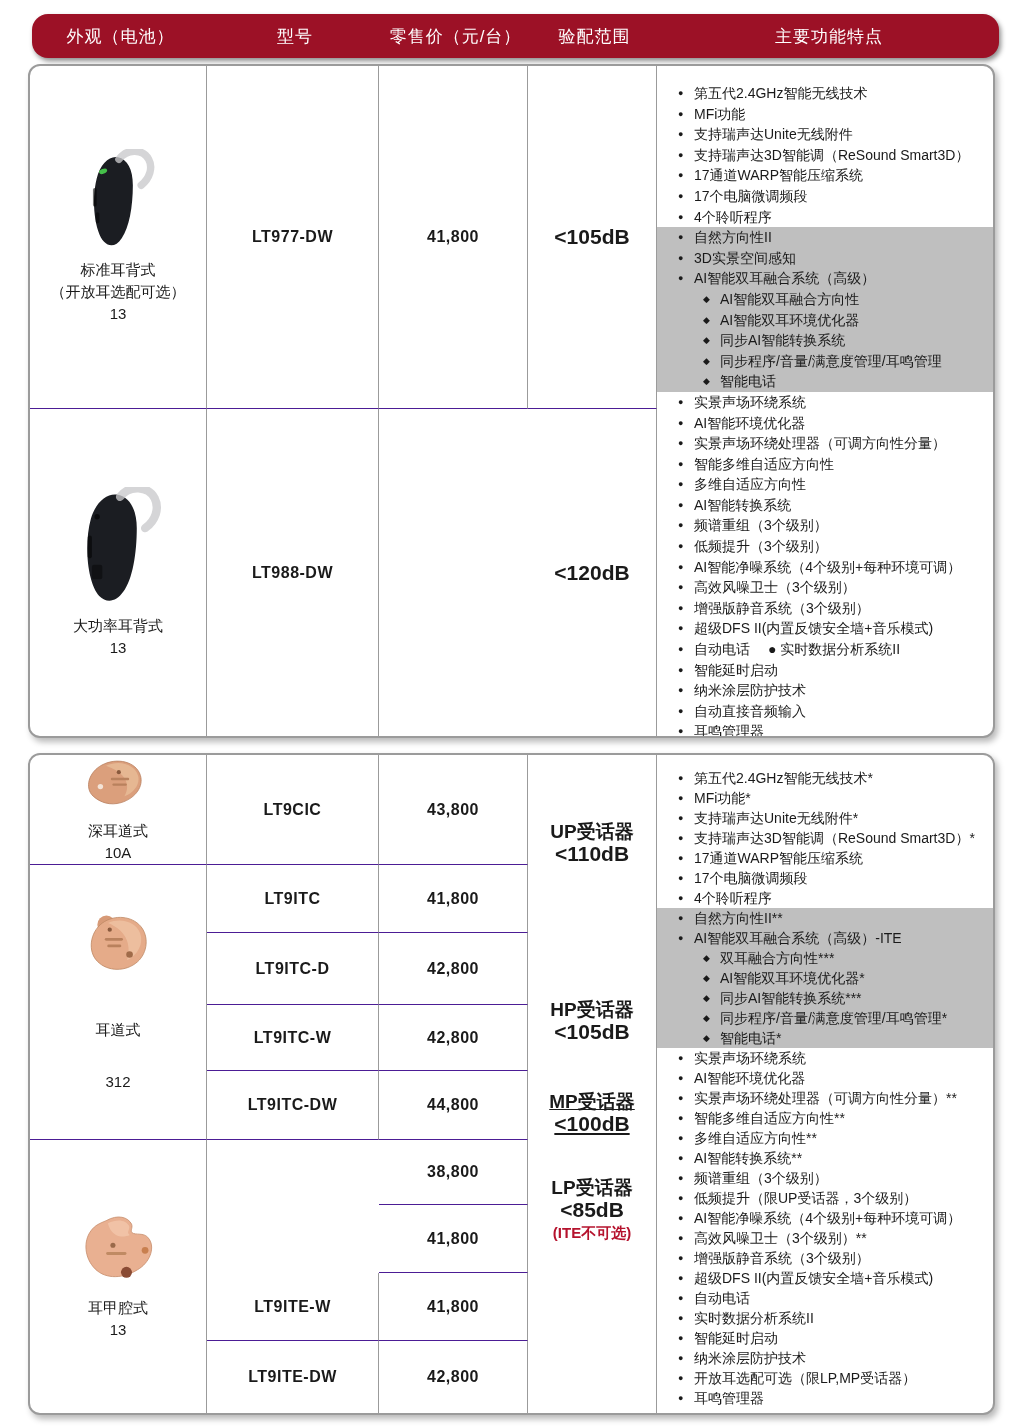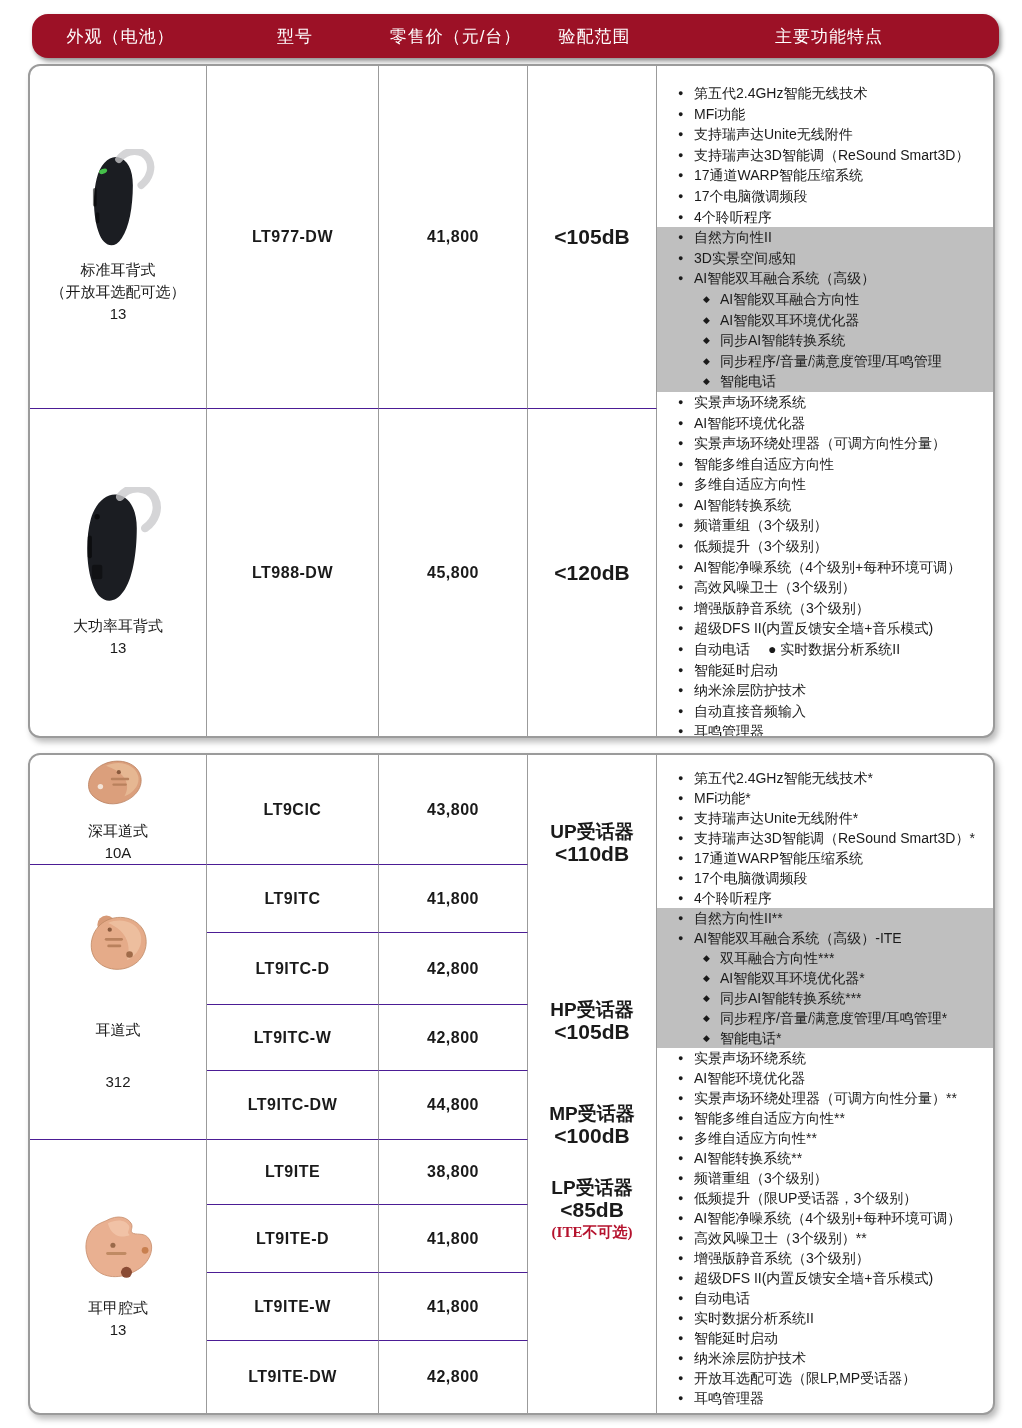--- a/index.html
+++ b/index.html
@@ -70,21 +70,20 @@
       <path d="M28,104 C17,92 13,56 20,30 C25,13 36,5 46,7 C57,9 64,21 64,39 C64,63 60,88 51,100 C44,110 35,111 28,104 Z" fill="#1b1d22"></path>
       <path d="M48,9 C57,-3 75,-1 81,10 C86,20 82,32 72,39" fill="none" stroke="#c9c9cc" stroke-width="8" stroke-linecap="round" opacity="0.78"></path>
       <circle cx="26" cy="28" r="2.6" fill="#000" opacity=".6"></circle>
       <rect x="17" y="46" width="4" height="22" rx="2" fill="#000" opacity=".55"></rect>
       <rect x="21" y="74" width="10" height="14" rx="2" fill="#000" opacity=".4"></rect>
     </svg>
     <div class="style-label">大功率耳背式</div>
     <div class="style-label">13</div>
   </div>
   <div class="cell br model" style="grid-column:2;grid-row:2;">LT988-DW</div>
-  <div class="cell br price" style="grid-column:3;grid-row:2;">45,800</div>
   <div class="cell br range-val" style="grid-column:4;grid-row:2;">&lt;120dB</div>
 
   <div class="cell feat-cell" style="grid-column:5;grid-row:1 / span 2;">
     <div class="feat-list">
         <div class="feat"><span class="mk">●</span><span>第五代2.4GHz智能无线技术</span></div>
         <div class="feat"><span class="mk">●</span><span>MFi功能</span></div>
         <div class="feat"><span class="mk">●</span><span>支持瑞声达Unite无线附件</span></div>
         <div class="feat"><span class="mk">●</span><span>支持瑞声达3D智能调（ReSound Smart3D）</span></div>
         <div class="feat"><span class="mk">●</span><span>17通道WARP智能压缩系统</span></div>
         <div class="feat"><span class="mk">●</span><span>17个电脑微调频段</span></div>
@@ -161,46 +160,44 @@
   <div class="cell br bb model" style="grid-column:2;grid-row:1;">LT9CIC</div>
   <div class="cell br bb price" style="grid-column:3;grid-row:1;">43,800</div>
   <div class="cell br bb model" style="grid-column:2;grid-row:2;">LT9ITC</div>
   <div class="cell br bb price" style="grid-column:3;grid-row:2;">41,800</div>
   <div class="cell br bb model" style="grid-column:2;grid-row:3;">LT9ITC-D</div>
   <div class="cell br bb price" style="grid-column:3;grid-row:3;">42,800</div>
   <div class="cell br bb model" style="grid-column:2;grid-row:4;">LT9ITC-W</div>
   <div class="cell br bb price" style="grid-column:3;grid-row:4;">42,800</div>
   <div class="cell br bb model" style="grid-column:2;grid-row:5;">LT9ITC-DW</div>
   <div class="cell br bb price" style="grid-column:3;grid-row:5;">44,800</div>
-  <div class="cell br bb model" style="grid-column:2;grid-row:6;">LT9ITE</div>
   <div class="cell br bb price" style="grid-column:3;grid-row:6;">38,800</div>
-  <div class="cell br bb model" style="grid-column:2;grid-row:7;">LT9ITE-D</div>
   <div class="cell br bb price" style="grid-column:3;grid-row:7;">41,800</div>
   <div class="cell br bb model" style="grid-column:2;grid-row:8;">LT9ITE-W</div>
   <div class="cell br bb price" style="grid-column:3;grid-row:8;">41,800</div>
   <div class="cell br model" style="grid-column:2;grid-row:9;">LT9ITE-DW</div>
   <div class="cell br price" style="grid-column:3;grid-row:9;">42,800</div>
 
   <div class="cell br range-cell" style="grid-column:4;grid-row:1 / span 9;">
     <div class="range-block" style="top:66px;">
       <div class="range-label">UP受话器</div>
       <div class="range-val">&lt;110dB</div>
     </div>
     <div class="range-block" style="top:244px;">
       <div class="range-label">HP受话器</div>
       <div class="range-val">&lt;105dB</div>
     </div>
-    <div class="range-block" style="top:348px;">
+    <div class="range-block" style="top:336px;text-decoration:underline;">
       <div class="range-label">MP受话器</div>
       <div class="range-val">&lt;100dB</div>
     </div>
     <div class="range-block" style="top:422px;">
       <div class="range-label">LP受话器</div>
       <div class="range-val">&lt;85dB</div>
-      <div class="range-note" style="color:#b5122d;font-family:Liberation Serif, serif;">(ITE不可选)</div>
+      <div class="range-note" style="color:#b5122d;">(ITE不可选)</div>
     </div>
   </div>
 
   <div class="cell feat-cell" style="grid-column:5;grid-row:1 / span 9;">
     <div class="feat-list">
         <div class="feat"><span class="mk">●</span><span>第五代2.4GHz智能无线技术*</span></div>
         <div class="feat"><span class="mk">●</span><span>MFi功能*</span></div>
         <div class="feat"><span class="mk">●</span><span>支持瑞声达Unite无线附件*</span></div>
         <div class="feat"><span class="mk">●</span><span>支持瑞声达3D智能调（ReSound Smart3D）*</span></div>
         <div class="feat"><span class="mk">●</span><span>17通道WARP智能压缩系统</span></div>

